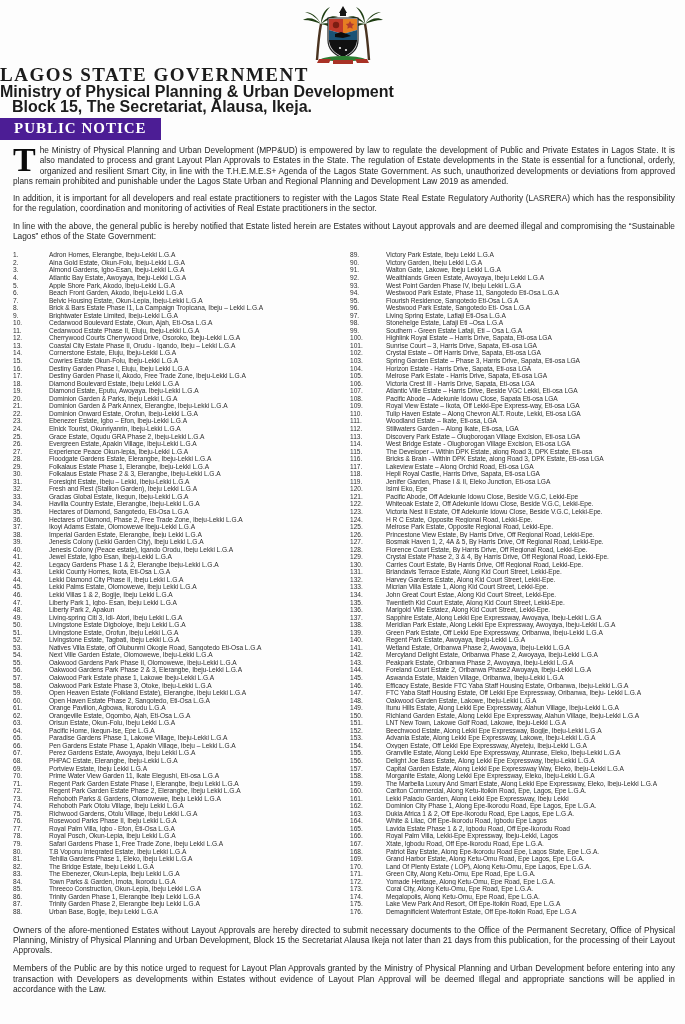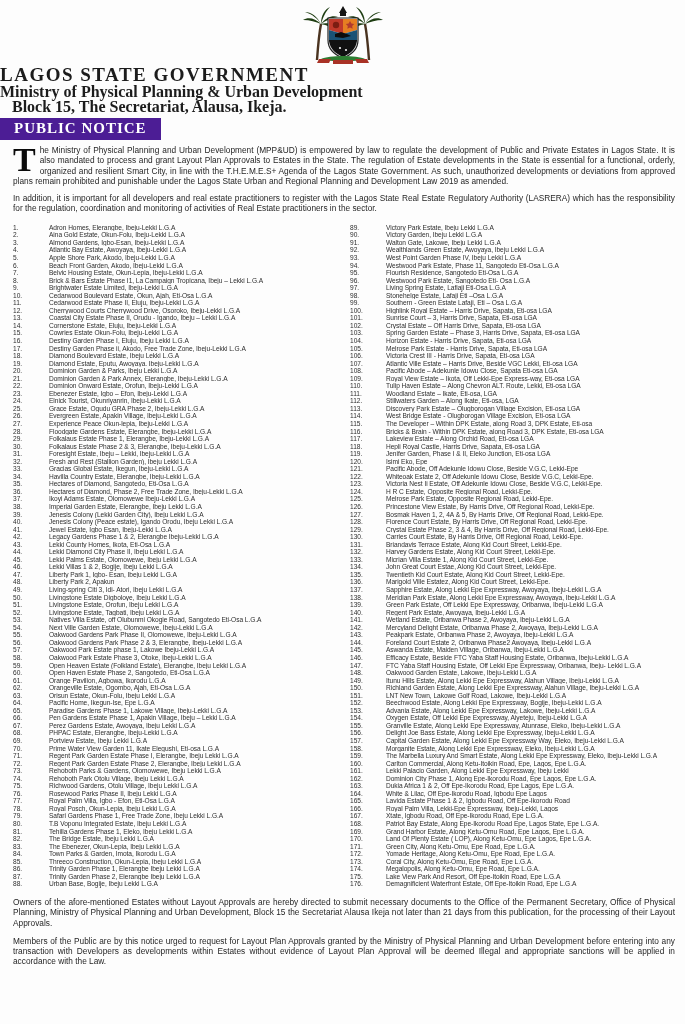--- a/index.html
+++ b/index.html
@@ -10,21 +10,21 @@
     font-family:"Liberation Sans", sans-serif;
   }
   
   .header { text-align:left; padding-top:4px; }
   .crest { display:block; margin:0 auto; }
   .gov-title {
     font-family:"Liberation Serif", serif; font-weight:bold;
     font-size:19px; letter-spacing:1.5px; line-height:18px; margin-top:2px;
   }
   .ministry-line, .office-line, .address-line {
-    font-family:Liberation Serif, serif; font-size:16px; line-height:15px; font-weight:600;
+    font-family:Liberation Sans, sans-serif; font-size:16px; line-height:15px; font-weight:600;
   }
   .address-line { font-weight:700;margin-left:12px; }
   .banner {
     display:inline-block; background:#4c1d95; color:#ffffff;
     font-family:"Liberation Serif", serif; font-weight:bold; font-size:15px;
     letter-spacing:1px; padding:2px 14px 3px 14px; margin-top:4px;
   }
   
   .body-text { padding:5px 10px 0 13px; }
   .para {
@@ -88,20 +88,21 @@
     </svg>
     <div class="gov-title">LAGOS STATE GOVERNMENT</div>
     <div class="ministry-line">Ministry of Physical Planning &amp; Urban Development</div>
     <div class="address-line">Block 15, The Secretariat, Alausa, Ikeja.</div>
     <div><span class="banner">PUBLIC NOTICE</span></div>
   </div>
 
   <div class="body-text">
     <p class="para"><span class="dropcap">T</span><span>he Ministry of Physical Planning and Urban Development (MPP&amp;UD) is empowered by law to regulate the development of Public and Private Estates in Lagos State. It is also mandated to process and grant Layout Plan Approvals to Estates in the State. The regulation of Estate developments in the State is essential for a functional, orderly, organized and resilient Smart City, in line with the T.H.E.M.E.S+ Agenda of the Lagos State Government. As such, unauthorized developments or deviations from approved plans remain prohibited and punishable under the Lagos State Urban and Regional Planning and Development Law 2019 as amended.</span></p>
     <p class="para">In addition, it is important for all developers and real estate practitioners to register with the Lagos State Real Estate Regulatory Authority (LASRERA) which has the responsibility for the regulation, coordination and monitoring of activities of Real Estate practitioners in the sector.</p>
+    <p class="para">In line with the above, the general public is hereby notified that Estate listed herein are Estates without Layout approvals and are deemed illegal and compromising the “Sustainable Lagos” ethos of the State Government:</p>
   </div>
 
   <div class="list-wrap">
     <div class="col col-left">
         <div class="row">
           <span class="num">1.</span>
           <span class="txt">Adron Homes, Elerangbe, Ibeju-Lekki L.G.A</span>
         </div>
         <div class="row">
           <span class="num">2.</span>

